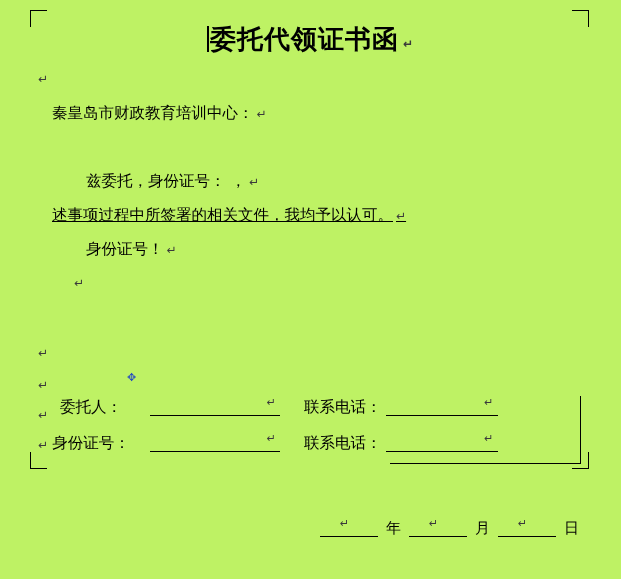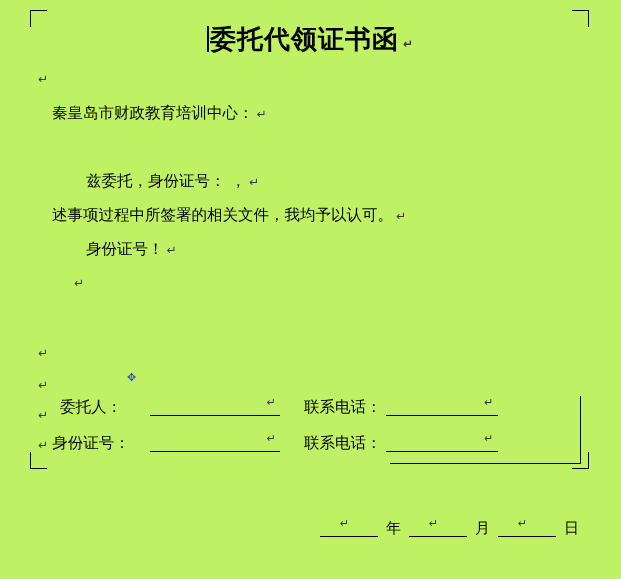--- a/index.html
+++ b/index.html
@@ -59,21 +59,21 @@
     left: 52px;
     width: 540px;
     font-family: "DejaVu Sans", "Liberation Sans", sans-serif;
     font-size: 15.5px;
     line-height: 34px;
     white-space: nowrap;
   }
   .p1 { top: 96px; }
   .p2 { top: 130px; margin-top: 34px; }
   .p3 { top: 164px; }
-  .p4 { top: 198px; }
+  .p4 { top: 198px; text-decoration: underline; }
   .p5 { top: 232px; }
   .indent { display: inline-block; width: 34px; }
 
   
   .pilcrow {
     position: absolute;
     font-family: "DejaVu Sans", sans-serif;
     font-size: 12px;
     color: #3a3a3a;
   }

